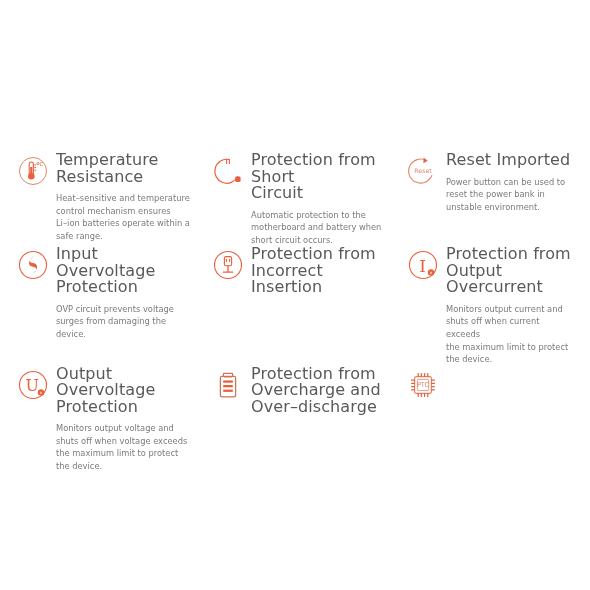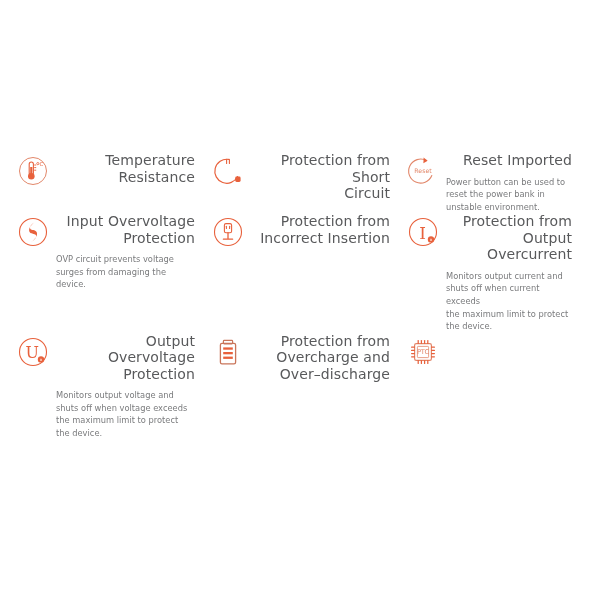--- a/index.html
+++ b/index.html
@@ -32,27 +32,26 @@
   }
   .icon-wrap{
     position:absolute;
     left:6px; top:2px;
     width:34px;height:34px;
   }
   .icon-wrap svg{display:block;width:34px;height:34px;}
   .f-title{
     margin:0;
     color:#58595b;
-    font-size:14px;
+    font-size:16px;
     line-height:16.5px;
     font-weight:400;
     letter-spacing:0.1px;
     font-family:"DejaVu Sans", sans-serif;
     white-space:pre-line;
-    text-align:right;
   }
   .f-desc{
     margin:7px 0 0 0;
     color:#7a7b7d;
     font-size:8.3px;
     line-height:12.6px;
     font-family:"DejaVu Sans", sans-serif;
     white-space:pre-line;
   }
 </style>
@@ -72,33 +71,40 @@
           <rect x="14.2" y="13" width="2.2" height="9" fill="#e8613c"></rect>
           <line x1="18.2" y1="11" x2="20.2" y2="11" stroke="#e8613c" stroke-width="0.9"></line>
           <line x1="18.2" y1="13.6" x2="20.2" y2="13.6" stroke="#e8613c" stroke-width="0.9"></line>
           <line x1="18.2" y1="16.2" x2="20.2" y2="16.2" stroke="#e8613c" stroke-width="0.9"></line>
           <circle cx="21.8" cy="9.6" r="1.1" fill="none" stroke="#e8613c" stroke-width="0.8"></circle>
           <text x="23.4" y="12.4" font-family="DejaVu Sans, sans-serif" font-size="5.4" fill="#e8613c">C</text>
         </svg>
       </span>
       <p class="f-title">Temperature
 Resistance</p>
+      <p class="f-desc">Heat–sensitive and temperature
+control mechanism ensures
+Li–ion batteries operate within a
+safe range.</p>
     </div>
 
     <div class="feature row1">
       <span class="icon-wrap">
         <svg viewBox="0 0 34 34" xmlns="http://www.w3.org/2000/svg">
           <path d="M 17.5 5.4 A 12 12 0 1 0 26.6 22.6" fill="none" stroke="#e8613c" stroke-width="1.2" stroke-linecap="round"></path>
           <line x1="15.6" y1="5.2" x2="15.6" y2="9.4" stroke="#e8613c" stroke-width="1.1" stroke-linecap="round"></line>
           <line x1="18.4" y1="5.4" x2="18.4" y2="9.4" stroke="#e8613c" stroke-width="1.1" stroke-linecap="round"></line>
           <rect x="24.2" y="22.6" width="5.4" height="5.4" rx="1.4" fill="#e8613c"></rect>
         </svg>
       </span>
       <p class="f-title">Protection from Short
 Circuit</p>
+      <p class="f-desc">Automatic protection to the
+motherboard and battery when
+short circuit occurs.</p>
     </div>
 
     <div class="feature row1">
       <span class="icon-wrap">
         <svg viewBox="0 0 34 34" xmlns="http://www.w3.org/2000/svg">
           <path d="M 20.5 6.6 A 12 12 0 1 0 25.8 21.5" fill="none" stroke="#e2876a" stroke-width="1.1" stroke-linecap="round"></path>
           <path d="M 17.6 3.4 L 21.6 6.7 L 17.4 9.2 Z" fill="#e8613c"></path>
           <text x="17" y="19.3" text-anchor="middle" font-family="DejaVu Sans, sans-serif" font-size="6.2" fill="#e2876a">Reset</text>
         </svg>
       </span>

